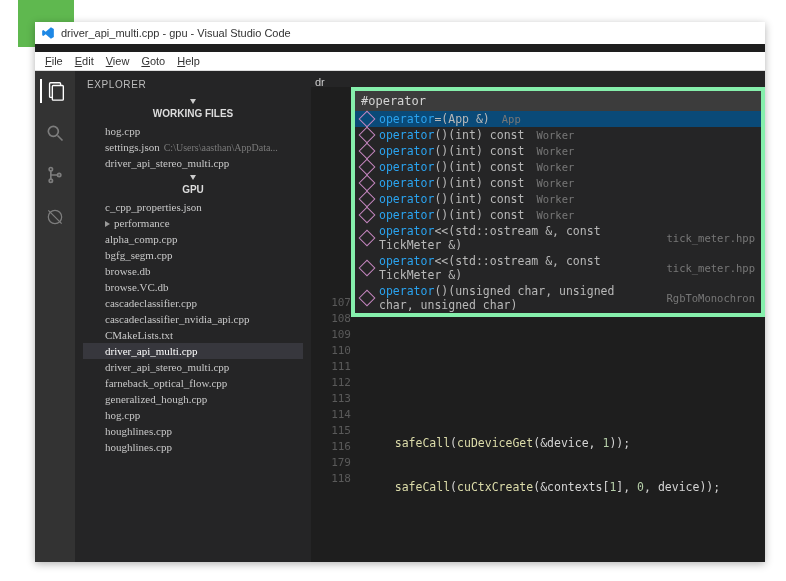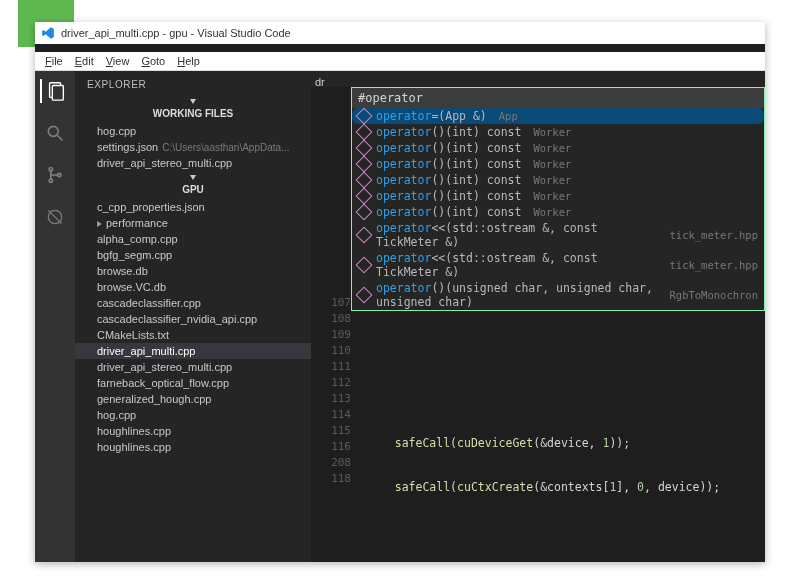--- a/index.html
+++ b/index.html
@@ -12,34 +12,34 @@
 .menubar span{padding:0 6px;}
 .menubar span u{text-decoration:underline;}
 .body{flex:1;display:flex;overflow:hidden;}
 .activitybar{width:40px;background:#333;display:flex;flex-direction:column;align-items:center;padding-top:8px;gap:18px;}
 .activitybar .ico{width:24px;height:24px;display:flex;align-items:center;justify-content:center;opacity:0.55;}
 .activitybar .ico.active{opacity:1;border-left:2px solid #fff;margin-left:-2px;padding-left:2px;}
 .sidebar{width:236px;background:#252526;color:#bdbdbd;display:flex;flex-direction:column;overflow:hidden;}
 .sidebar-title{padding:8px 12px 6px;font-size:10px;letter-spacing:0.6px;color:#bdbdbd;}
 .section-head{display:flex;align-items:center;gap:4px;padding:3px 6px;font-size:10px;font-weight:600;color:#ddd;cursor:default;flex-direction:column;}
 .section-head .tri{width:0;height:0;border-left:3px solid transparent;border-right:3px solid transparent;border-top:5px solid #ccc;}
-.file-list{padding:1px 0;}
+.file-list{padding:1px 8px;font-family:Liberation Serif, serif;}
 .file-item{padding:2px 0 2px 22px;font-size:11px;color:#c8c8c8;white-space:nowrap;overflow:hidden;text-overflow:ellipsis;position:relative;}
 .file-item.dim,.dimnote{color:#7a7a7a;font-size:10px;margin-left:4px;}
 .file-item.selected{background:#37373d;color:#fff;}
 .file-item .dir-tri{display:inline-block;margin-right:4px;width:0;height:0;border-top:3px solid transparent;border-bottom:3px solid transparent;border-left:5px solid #999;}
 .editor{flex:1;background:#1e1e1e;position:relative;overflow:hidden;}
 .tabstrip{height:21px;background:#252526;display:flex;align-items:center;padding-left:4px;color:#ccc;font-size:11px;}
 .gutter-col{position:absolute;left:0;top:16px;bottom:0;width:40px;color:#5a5a5a;font-family:Consolas,monospace;font-size:11px;text-align:right;padding-right:8px;background:#1e1e1e;}
 .code-col{position:absolute;left:40px;right:0;top:16px;bottom:0;font-family:Consolas,monospace;font-size:11.5px;color:#d4d4d4;white-space:pre;overflow:hidden;}
 .line{height:16px;line-height:16px;}
 .code-col .line{padding-left:16px;}
-.intellisense{position:absolute;left:40px;right:0;top:16px;background:#252526;border:1px solid #86efac;}
+.intellisense{position:absolute;left:40px;right:0;top:16px;background:#252526;border:4px solid #86efac;}
 .isearch{background:#3c3c3c;color:#d4d4d4;padding:3px 6px;font-size:12px;font-family:Consolas,monospace;}
-.irow{display:flex;align-items:center;gap:6px;padding:1px 6px;font-family:Consolas,monospace;font-size:11.5px;color:#d4d4d4;border-radius:6px;}
+.irow{display:flex;align-items:center;gap:6px;padding:1px 6px;font-family:Consolas,monospace;font-size:11.5px;color:#d4d4d4;}
 .irow.selected{background:#0a4a78;}
 .irow .sym{width:10px;height:10px;border:1px solid #c586c0;transform:rotate(45deg);flex-shrink:0;}
 .irow .op{color:#2aa3ef;}
 .irow .rest{color:#b8b8b8;}
 .irow .hint{color:#777;margin-left:6px;font-size:10.5px;}
 
 .tok-fn{color:#dcdcaa;}
 .tok-num{color:#b5cea8;}
 </style>
 </head>
@@ -155,21 +155,21 @@
         <div class="line">107</div>
         <div class="line">108</div>
         <div class="line">109</div>
         <div class="line">110</div>
         <div class="line">111</div>
         <div class="line">112</div>
         <div class="line">113</div>
         <div class="line">114</div>
         <div class="line">115</div>
         <div class="line">116</div>
-        <div class="line">208</div>
+        <div class="line">179</div>
         <div class="line">118</div>
         <div class="line"></div>
       </div>
 
       <div class="code-col">
         <div class="line"></div><div class="line"></div><div class="line"></div><div class="line"></div>
         <div class="line"></div><div class="line"></div><div class="line"></div><div class="line"></div>
         <div class="line"></div><div class="line"></div><div class="line"></div><div class="line"></div>
         <div class="line"></div>
         <div class="line">    <span class="tok-fn">safeCall</span>(<span class="tok-fn">cuDeviceGet</span>(&amp;device, <span class="tok-num">1</span>));</div>

